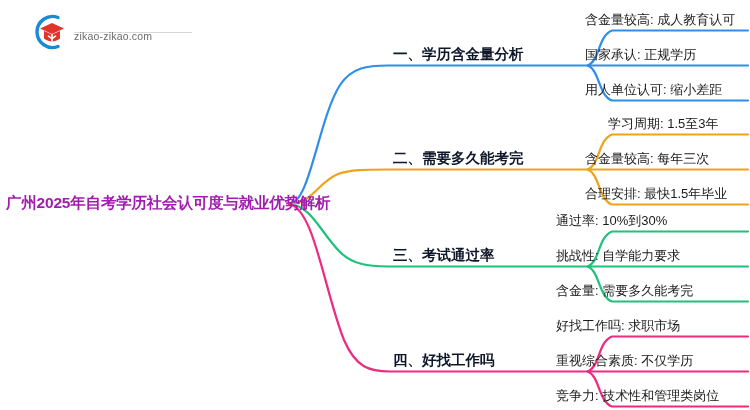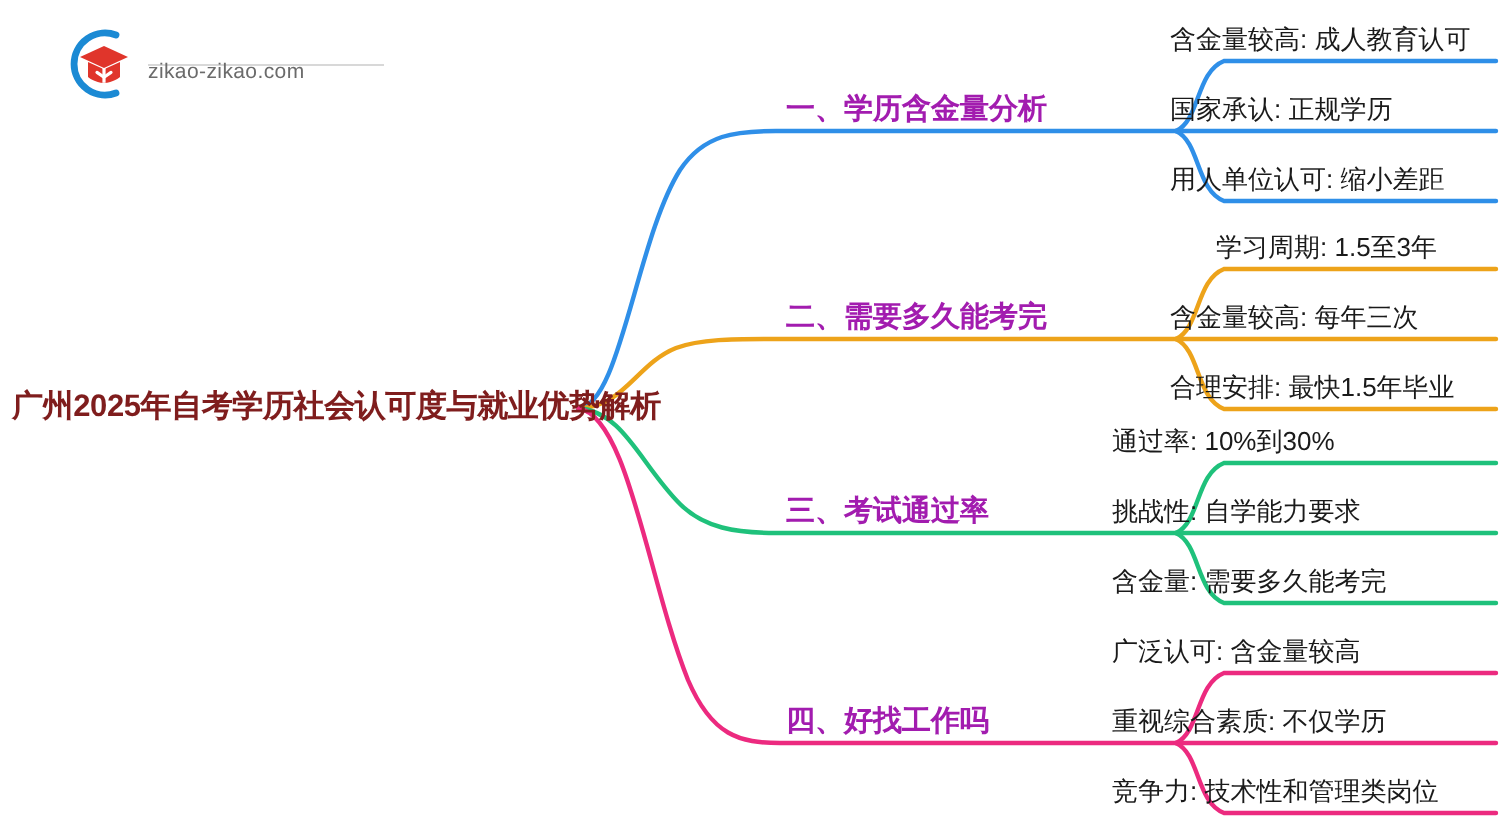--- a/index.html
+++ b/index.html
@@ -22,26 +22,26 @@
     white-space: nowrap;
     color: #1a1a1a;
     font-family: "Liberation Sans", "DejaVu Sans", sans-serif;
   }
   .root-text {
     font-size: 15.5px;
     font-weight: 700;
     letter-spacing: -0.2px;
     left: 6px;
     top: 193px;
-    color: #7f1d1d;
+    color: #a21caf;
   }
   .branch-text {
     font-size: 14.5px;
     font-weight: 700;
-    color: #a21caf;
+    color: #0f172a;
   }
   .leaf-text {
     font-size: 13px;
     font-weight: 400;
     color: #1a1a1a;
   }
   
   .logo-wrap {
     position: absolute;
     left: 28px; top: 10px;
@@ -141,15 +141,15 @@
 <div class="node-text leaf-text" style="left:585px; top:81px;">用人单位认可: 缩小差距</div>
 
 <div class="node-text leaf-text" style="left:585px; top:115px;margin-left:23px;">学习周期: 1.5至3年</div>
 <div class="node-text leaf-text" style="left:585px; top:150px;">含金量较高: 每年三次</div>
 <div class="node-text leaf-text" style="left:585px; top:185px;">合理安排: 最快1.5年毕业</div>
 
 <div class="node-text leaf-text" style="left:556px; top:212px;">通过率: 10%到30%</div>
 <div class="node-text leaf-text" style="left:556px; top:247px;">挑战性: 自学能力要求</div>
 <div class="node-text leaf-text" style="left:556px; top:282px;">含金量: 需要多久能考完</div>
 
-<div class="node-text leaf-text" style="left:556px; top:317px;">广泛认可: 含金量较高</div>
+<div class="node-text leaf-text" style="left:556px; top:317px;">好找工作吗: 求职市场</div>
 <div class="node-text leaf-text" style="left:556px; top:352px;">重视综合素质: 不仅学历</div>
 <div class="node-text leaf-text" style="left:556px; top:387px;">竞争力: 技术性和管理类岗位</div>
 
 </body></html>

